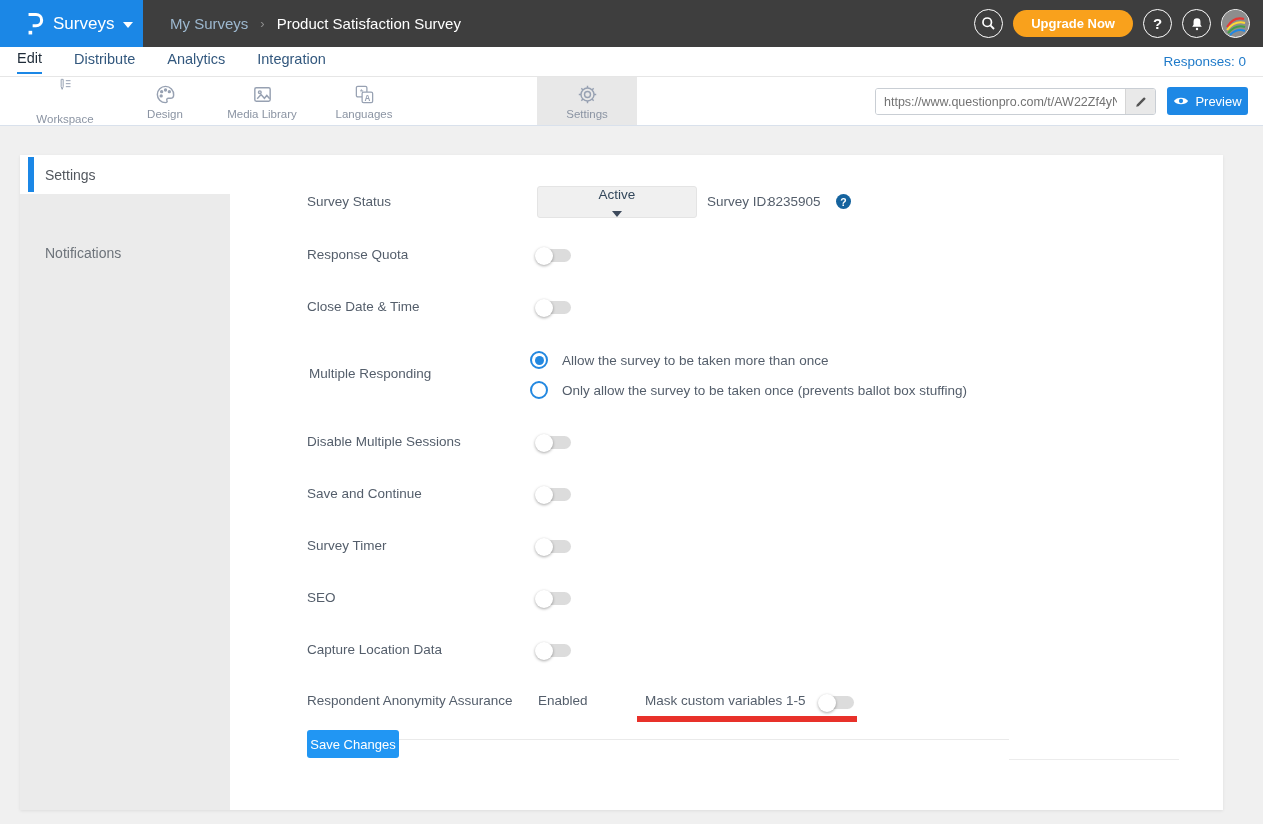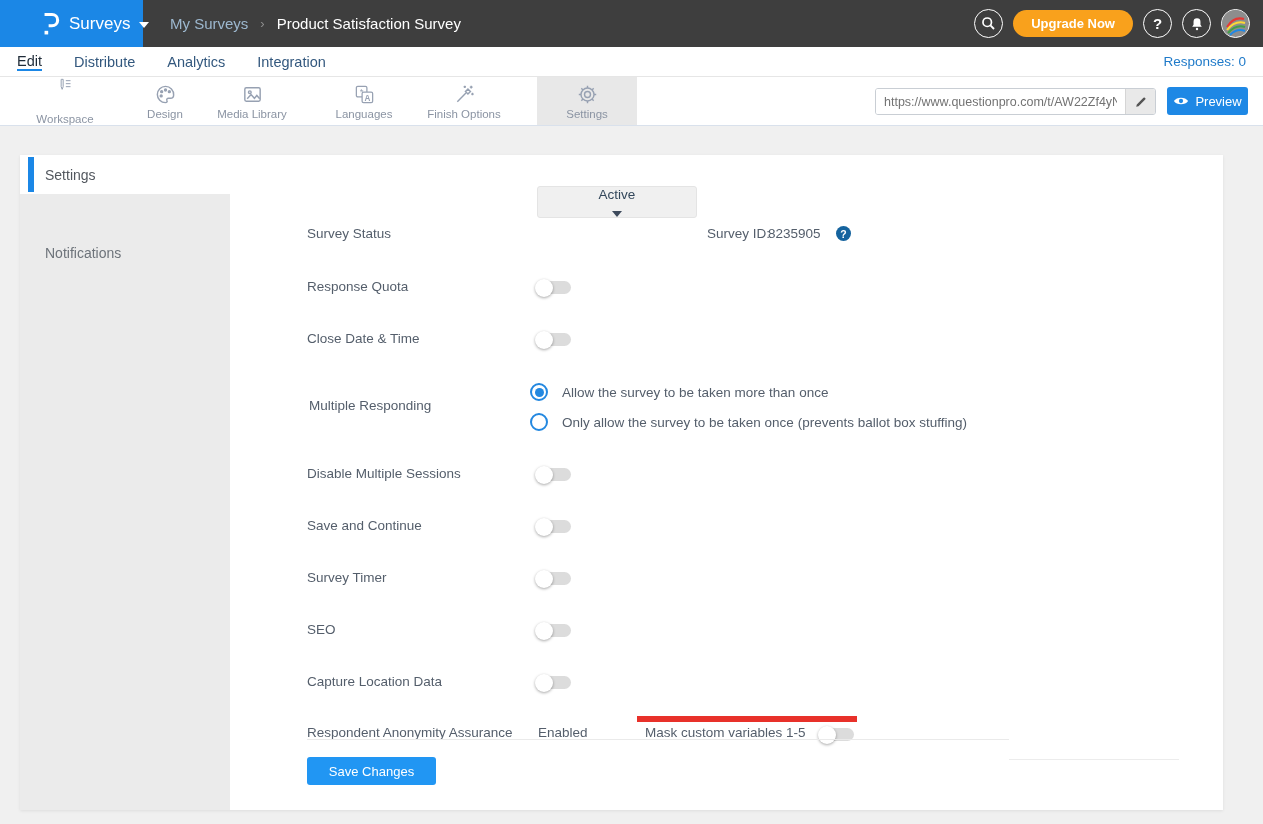--- a/index.html
+++ b/index.html
@@ -2,38 +2,38 @@
 <html><head>
 <meta charset="utf-8">
 <style>
   * { margin:0; padding:0; box-sizing:border-box; }
   html,body { width:1263px; height:824px; }
   body { font-family:"Liberation Sans", sans-serif; background:#f0f0f0; position:relative; overflow:hidden; }
   .screen { position:absolute; inset:0; width:1263px; height:824px; }
 
   
   .header { position:absolute; left:0; top:0; width:1263px; height:47px; background:#3e3e3e; }
-  .logo-block { position:absolute; left:0; top:0; width:143px; height:47px; background:#1b87e6; display:flex; align-items:center; padding-left:40px; cursor:pointer; }
+  .logo-block { position:absolute; left:0; top:0; width:143px; height:47px; background:#1b87e6; display:flex; align-items:center; padding-left:24px; cursor:pointer; }
   .logo-mark { margin-right:9px; display:flex; }
   .logo-text { color:#fff; font-size:17px; }
   .logo-caret { width:0; height:0; border-left:5px solid transparent; border-right:5px solid transparent; border-top:6px solid #fff; margin-left:9px; margin-top:3px; }
   .breadcrumb { position:absolute; left:170px; top:0; height:47px; display:flex; align-items:center; font-size:15px; }
   .crumb-parent { color:#9db8cf; cursor:pointer; }
   .crumb-sep { color:#8f8f8f; margin:0 12px; font-size:13px; }
   .crumb-current { color:#ffffff; }
   .hdr-right { position:absolute; right:13px; top:9px; height:29px; display:flex; align-items:center; gap:10px; }
   .hdr-circle { width:29px; height:29px; border:1.6px solid #fff; border-radius:50%; display:flex; align-items:center; justify-content:center; cursor:pointer; }
   .upgrade-btn { height:27px; padding:0 18px; background:#f9a11c; border:none; border-radius:14px; color:#fff; font-size:13px; font-weight:bold; font-family:inherit; cursor:pointer; }
   .help-glyph { color:#fff; font-weight:bold; font-size:15px; }
   .avatar { width:29px; height:29px; border:1.6px solid #fff; border-radius:50%; background:#8d8d8d; overflow:hidden; cursor:pointer; }
 
   
   .nav { position:absolute; left:0; top:47px; width:1263px; height:30px; background:#fff; border-bottom:1px solid #e6e6e6; }
   .nav-tabs { position:absolute; left:17px; top:0; height:30px; display:flex; gap:32px; align-items:center; }
-  .nav-tab { font-size:14.5px; color:#33587e; cursor:pointer; padding-bottom:0; }
+  .nav-tab { font-size:14.5px; color:#33587e; cursor:pointer; padding-bottom:6px; }
   .nav-tab.active { color:#1f2b38; border-bottom:2px solid #1b87e6; }
   .responses { position:absolute; right:17px; top:0; height:28px; display:flex; align-items:center; font-size:13.5px; color:#1f7ac9; }
 
   
   .toolbar { position:absolute; left:0; top:77px; width:1263px; height:49px; background:#fff; border-bottom:1px solid #d9e1ec; }
   .tb-item { position:absolute; top:0; width:100px; height:48px; display:flex; flex-direction:column; align-items:center; justify-content:center; gap:2px; cursor:pointer; color:#97a1b2; }
   .tb-item.active { background:#e8e8e8; }
   .tb-label { font-size:11.5px; color:#8b94a3; }
   .tb-item svg { display:block; }
   .url-wrap { position:absolute; left:875px; top:11px; width:281px; height:27px; border:1px solid #c9ced4; border-radius:3px; background:#fff; display:flex; overflow:hidden; }
@@ -43,37 +43,37 @@
 
   
   .card { position:absolute; left:20px; top:155px; width:1203px; height:655px; background:#fff; box-shadow:0 1px 3px rgba(0,0,0,0.08); }
   .side { position:absolute; left:0; top:0; width:210px; height:655px; background:#ebebeb; }
   .side-item { position:absolute; left:0; width:210px; height:39px; display:flex; align-items:center; padding-left:25px; font-size:14px; color:#6d737a; cursor:pointer; }
   .side-item.active { background:#fff; color:#52575e; }
   .side-bar { position:absolute; left:8px; top:2px; width:6px; height:35px; background:#1b87e6; }
 
   
   .flabel { font-size:13.5px; color:#545e6b; }
-  .row-abs { position:absolute;margin-top:32px; }
+  .row-abs { position:absolute; }
   .dropdown { position:absolute; left:517px; top:31px; width:160px; height:32px; background:#f0f0f0; border:1px solid #e4e4e4; border-radius:3px; display:flex; align-items:center; padding:0 12px; cursor:pointer;flex-direction:column; }
   .dd-value { font-size:13.5px; color:#33475b; flex:1; }
   .dd-caret { width:0; height:0; border-left:5px solid transparent; border-right:5px solid transparent; border-top:6px solid #3d4a5c; }
   .help-dot { width:15px; height:15px; border-radius:50%; background:#15639e; color:#fff; font-size:10.5px; font-weight:bold; display:flex; align-items:center; justify-content:center; cursor:pointer; }
 
   .toggle { position:relative; width:34px; height:13px; background:#dcdcdc; border-radius:7px; cursor:pointer; }
   .toggle .knob { position:absolute; left:-2px; top:-2.5px; width:18px; height:18px; background:#fff; border-radius:50%; box-shadow:0 1px 3px rgba(0,0,0,0.35); }
 
   .radio { width:18px; height:18px; border:2px solid #2388e0; border-radius:50%; background:#fff; display:flex; align-items:center; justify-content:center; cursor:pointer; flex:none; }
   .radio .dot { width:9px; height:9px; border-radius:50%; background:#2388e0; display:none; }
   .radio.selected .dot { display:block; }
 
   .red-annotation { position:absolute; left:617px; top:561px; width:220px; height:6px; background:#e8312a; }
   .divider { position:absolute; left:287px; top:584px; width:702px; height:1px; background:#eaeaea; }
   .divider2 { position:absolute; left:989px; top:604px; width:170px; height:1px; background:#ececec; }
-  .save-btn { position:absolute; left:287px; top:602px; width:129px; height:28px; background:#2196f3; border:none; border-radius:3px; color:#fff; font-size:13px; font-family:inherit; cursor:pointer; }
+  .save-btn { position:absolute; left:287px; top:575px; width:92px; height:28px; background:#2196f3; border:none; border-radius:3px; color:#fff; font-size:13px; font-family:inherit; cursor:pointer; }
 </style>
 </head>
 <body>
 
 <div class="screen">
 
   <div class="header">
     <div class="logo-block">
       <span class="logo-mark">
         <svg width="20" height="26" viewBox="0 0 22 28">
@@ -143,50 +143,40 @@
         <g fill="none" stroke="currentColor" stroke-width="1.5">
           <path d="M12 3.5 a8.5 8.5 0 1 0 0 17 c1.6 0 2.1-1.1 1.5-2.2 c-.6-1.2 .2-2.4 1.7-2.4 h1.9 a3.4 3.4 0 0 0 3.4-3.4 A8.5 8.5 0 0 0 12 3.5z"></path>
           <circle cx="8" cy="9" r="1" fill="currentColor"></circle>
             <circle cx="12" cy="7.3" r="1" fill="currentColor"></circle>
           <circle cx="16" cy="9" r="1" fill="currentColor"></circle>
             <circle cx="7.5" cy="13.5" r="1" fill="currentColor"></circle>
         </g>
       </svg>
       <span class="tb-label">Design</span>
     </div>
-    <div class="tb-item" style="left:202px;">
+    <div class="tb-item" style="left:212px;">
       <svg width="23" height="23" viewBox="0 0 24 24">
         <g fill="none" stroke="currentColor" stroke-width="1.5">
           <rect x="4" y="5" width="16" height="14" rx="1.5"></rect>
           <circle cx="9.2" cy="9.6" r="1.4"></circle>
           <path d="M6.5 16.5 l4 -4.5 3.5 4 2.5 -3 3 3.5"></path>
         </g>
       </svg>
       <span class="tb-label">Media Library</span>
     </div>
     <div class="tb-item" style="left:314px;">
       <svg width="23" height="23" viewBox="0 0 24 24">
         <g fill="none" stroke="currentColor" stroke-width="1.3">
           <rect x="3.5" y="3.5" width="11" height="11" rx="1.5"></rect>
           <text x="9" y="12.2" font-size="10" fill="currentColor" stroke="none" text-anchor="middle" font-family="Liberation Sans, sans-serif">*</text>
           <rect x="9.5" y="9.5" width="11" height="11" rx="1.5" fill="#ffffff"></rect>
           <text x="15" y="18.3" font-size="8.5" fill="currentColor" stroke="none" text-anchor="middle" font-weight="bold" font-family="Liberation Sans, sans-serif">A</text>
         </g>
       </svg>
       <span class="tb-label">Languages</span>
-    </div>
-    <div class="tb-item" style="left:414px;">
-      <svg width="23" height="23" viewBox="0 0 24 24">
-        <g fill="none" stroke="currentColor" stroke-width="1.5">
-          <path d="M4.5 19.5 L13.5 10.5"></path>
-          <path d="M13 8.8 l2.6 -2.6 2.6 2.6 -2.6 2.6 z"></path>
-          <path d="M19 2.8 v3 M17.5 4.3 h3 M20.3 10.3 v2.6 M19 11.6 h2.6 M12.3 2.8 v2.4 M11.1 4 h2.4"></path>
-        </g>
-      </svg>
-      <span class="tb-label">Finish Options</span>
     </div>
     <div class="tb-item active" style="left:537px;">
       <svg width="23" height="23" viewBox="0 0 24 24">
         <g fill="none" stroke="currentColor" stroke-width="1.5">
           <circle cx="12" cy="12" r="3.1"></circle>
           <circle cx="12" cy="12" r="6.8"></circle>
           <path d="M12 2.9 v2.3 M12 18.8 v2.3 M21.1 12 h-2.3 M5.2 12 H2.9 M18.4 5.6 l-1.6 1.6 M7.2 16.8 l-1.6 1.6 M18.4 18.4 l-1.6 -1.6 M7.2 7.2 L5.6 5.6"></path>
         </g>
       </svg>
       <span class="tb-label">Settings</span>

